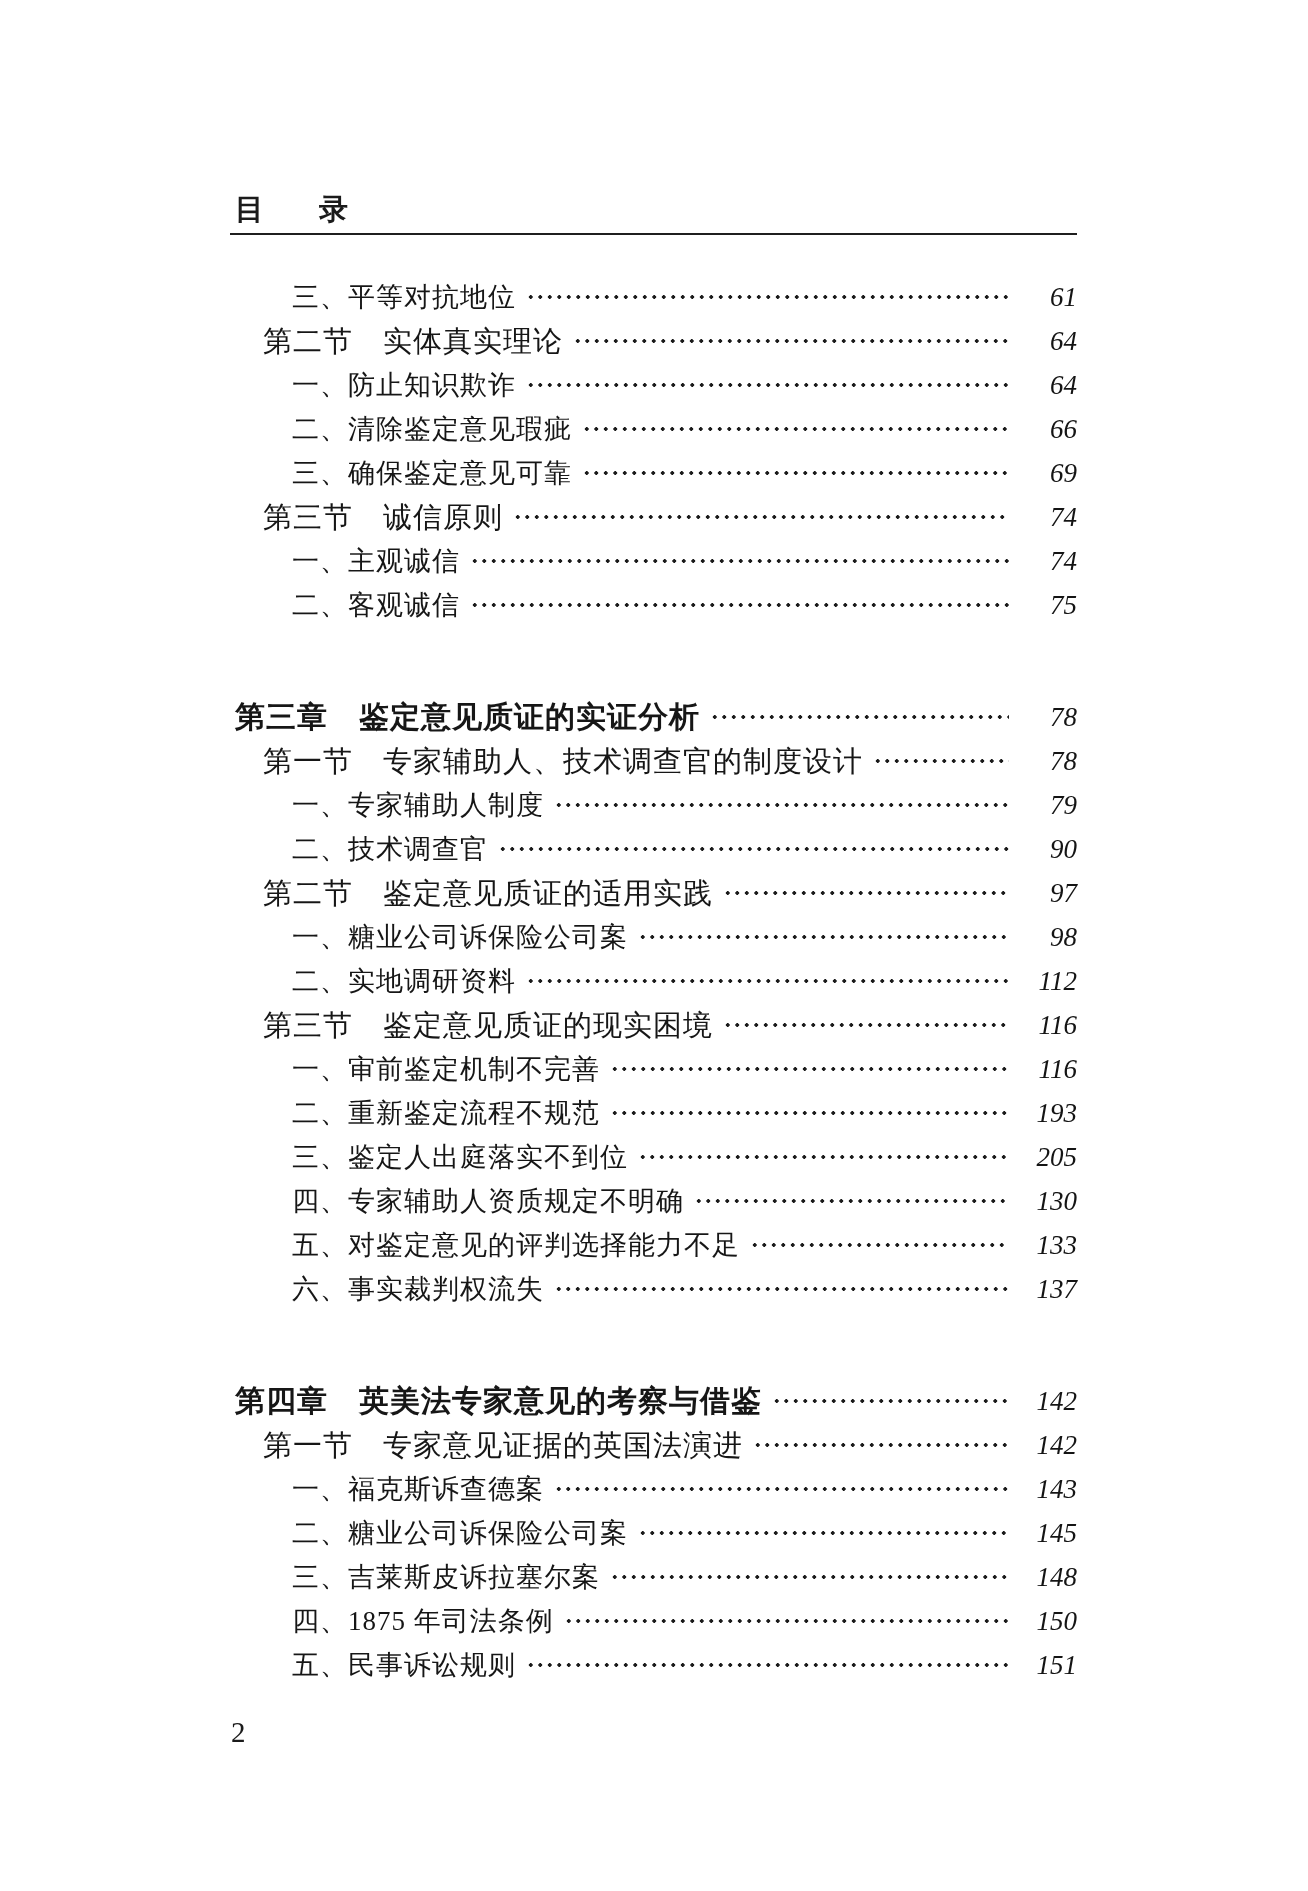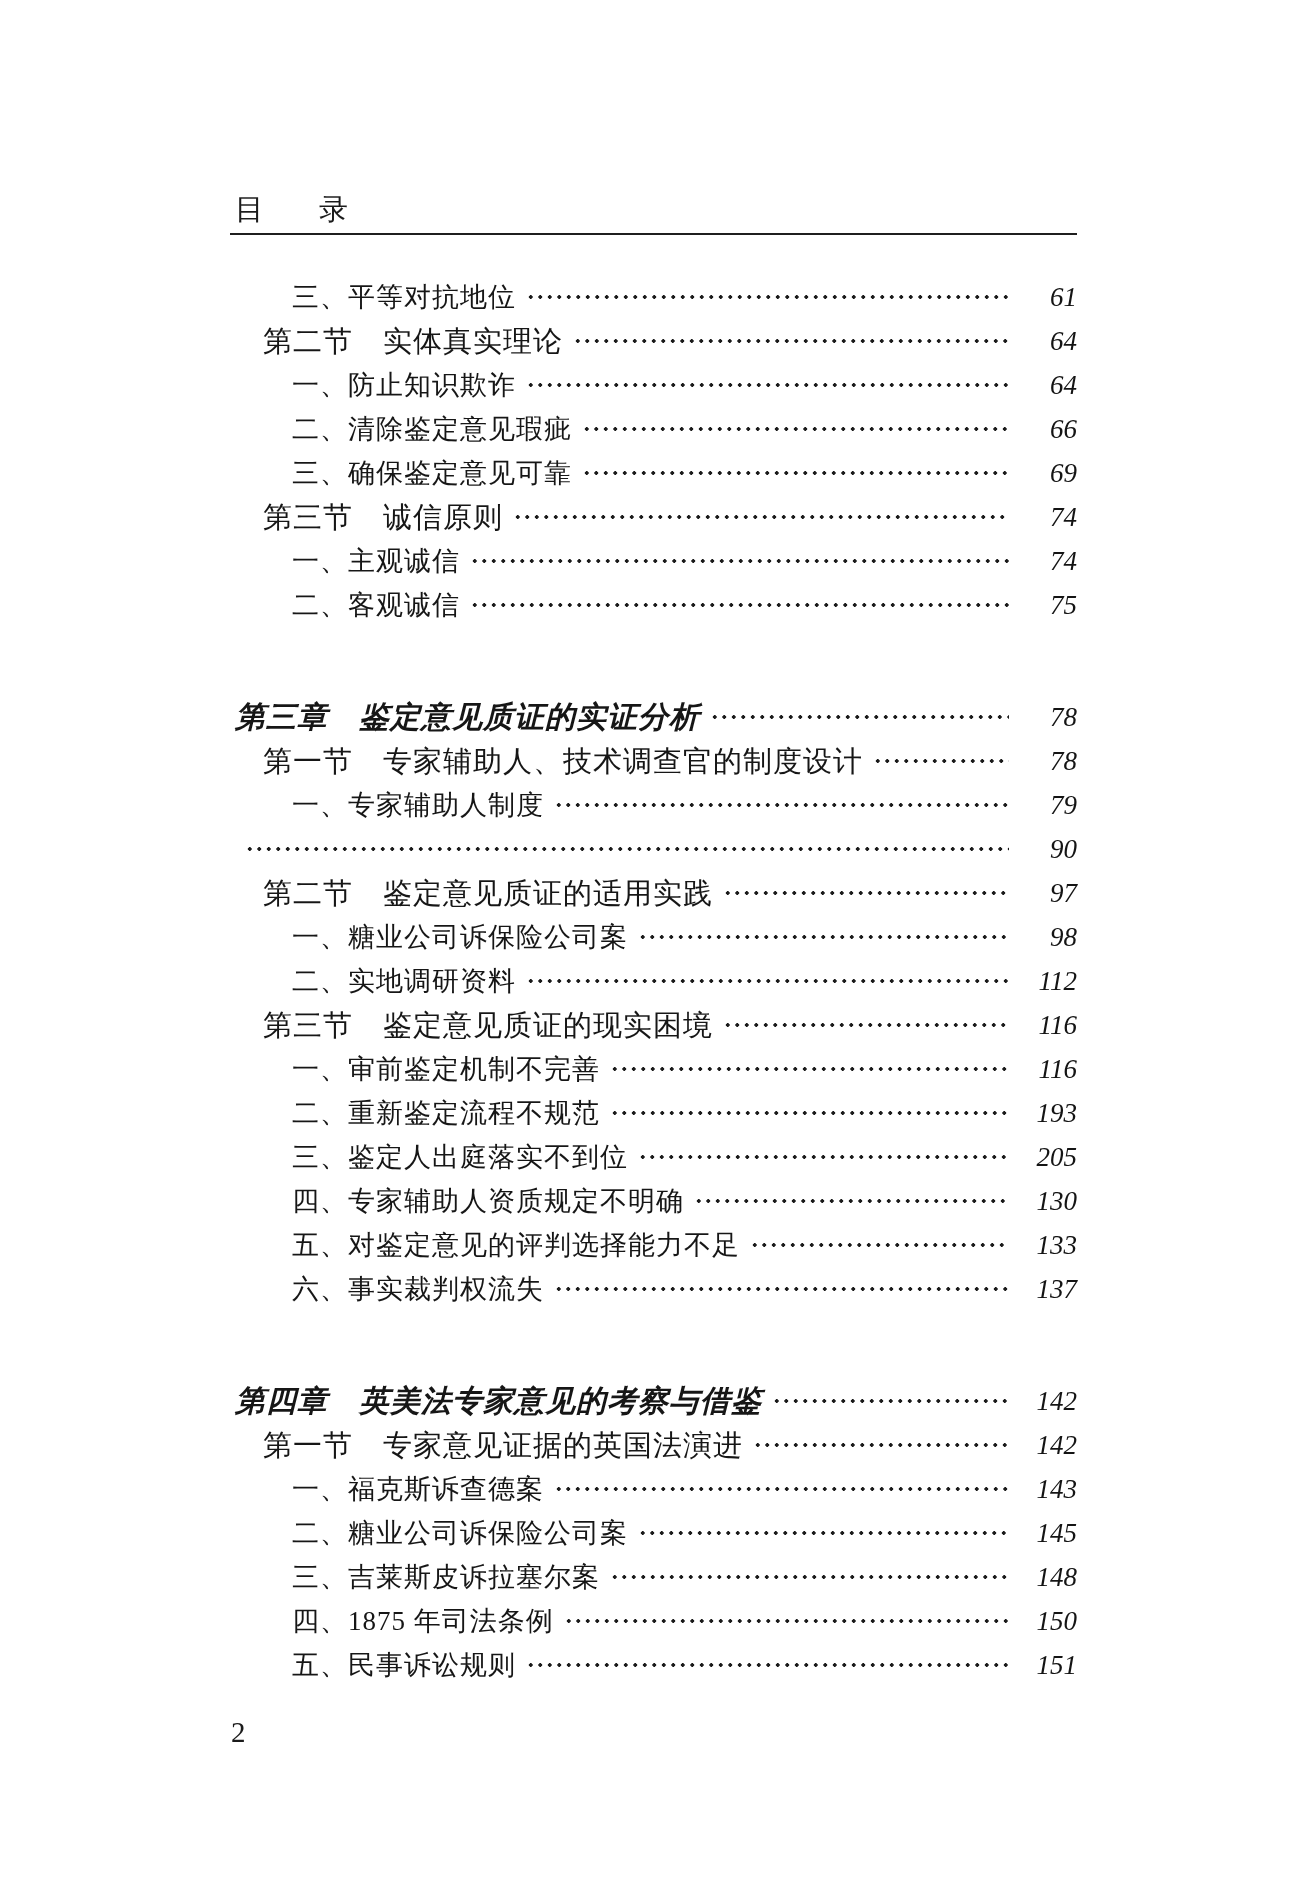--- a/index.html
+++ b/index.html
@@ -14,21 +14,21 @@
     background: #ffffff;
     overflow: hidden;
     font-family: "Liberation Serif", "DejaVu Serif", serif;
     color: #161616;
   }
   .toc-header {
     position: absolute;
     left: 235px;
     top: 190px;
     font-size: 29px;
-    font-weight: 400;
+    font-weight: 700;
     letter-spacing: 0.45em;
     color: #1b1b1b;
     margin: 0;
     white-space: nowrap;
   }
   .header-rule {
     position: absolute;
     left: 230px;
     top: 233px;
     width: 847px;
@@ -52,21 +52,20 @@
   .title {
     flex: 0 0 auto;
     line-height: 44px;
   }
   .lv-chapter {
     font-family: "Liberation Sans", "DejaVu Sans", sans-serif;
     font-weight: 700;
     font-size: 30px;
     padding-left: 0;
     letter-spacing: 1px;
-    font-style: italic;
   }
   .lv-section {
     font-size: 29px;
     padding-left: 28px;
     letter-spacing: 1px;
   }
   .lv-item {
     font-size: 27px;
     padding-left: 57px;
     letter-spacing: 1px;
@@ -158,20 +157,21 @@
           <span class="title lv-section">第一节　专家辅助人、技术调查官的制度设计</span>
           <span class="leader"></span>
           <span class="pagenum">78</span>
         </div>
         <div class="row">
           <span class="title lv-item">一、专家辅助人制度</span>
           <span class="leader"></span>
           <span class="pagenum">79</span>
         </div>
         <div class="row">
+          <span class="title lv-item">二、技术调查官</span>
           <span class="leader"></span>
           <span class="pagenum">90</span>
         </div>
         <div class="row">
           <span class="title lv-section">第二节　鉴定意见质证的适用实践</span>
           <span class="leader"></span>
           <span class="pagenum">97</span>
         </div>
         <div class="row">
           <span class="title lv-item">一、糖业公司诉保险公司案</span>

